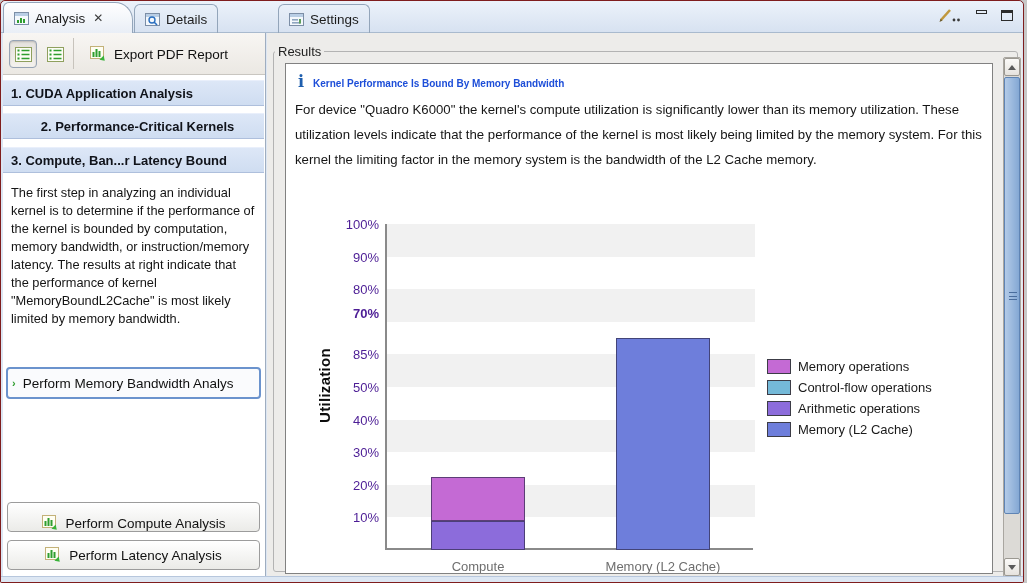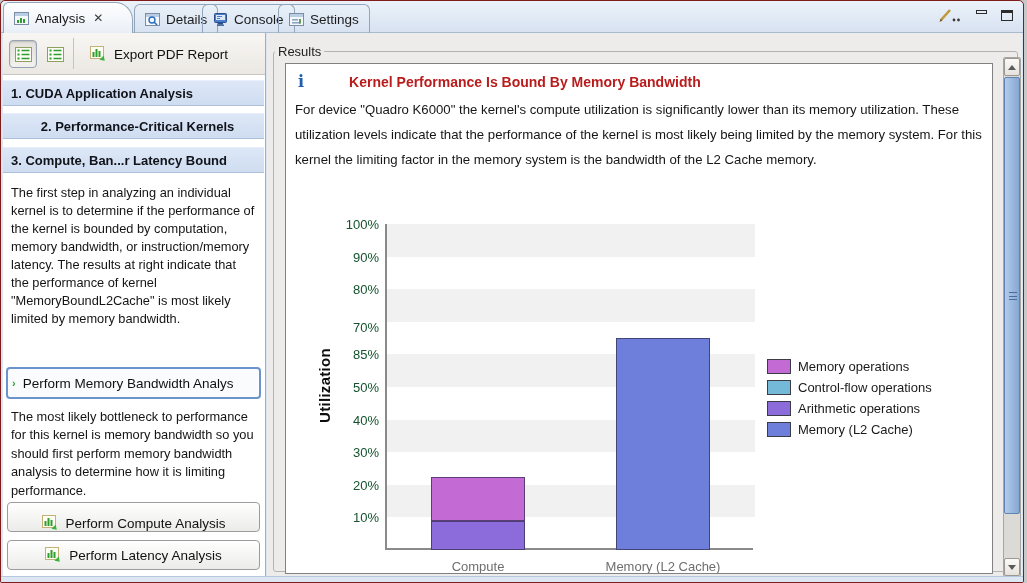--- a/index.html
+++ b/index.html
@@ -58,27 +58,27 @@
   .right-panel{position:absolute;left:266px;top:32px;right:1px;bottom:6px;background:#edecea;}
   .results-group{position:absolute;left:6px;top:18px;right:4px;bottom:4px;
     border:1px solid #b3b3b3;border-radius:3px;}
   .results-label{position:absolute;left:8px;top:11px;z-index:2;background:#edecea;
     padding:0 3px;font-size:13px;color:#222;}
   .results-body{position:absolute;left:18px;top:30px;width:708px;height:511px;
     background:#ffffff;border:1px solid #818181;overflow:hidden;}
   .info-row{position:absolute;left:12px;top:8px;display:flex;align-items:baseline;gap:9px;}
   .info-i{font-family:"DejaVu Serif","Liberation Serif",serif;font-weight:bold;
     font-size:16px;color:#1f5fae;}
-  .results-heading{font-size:14px;font-weight:bold;color:#b91c1c;margin-left:36px;}
+  .results-heading{font-size:10px;font-weight:bold;color:#1d4ed8;}
   .body-text{position:absolute;left:9px;top:33px;width:698px;
     font-size:13.2px;line-height:25px;color:#161616;}
   .chart-area{position:absolute;left:0;top:0;right:0;bottom:0;}
   .band{position:absolute;}
   .plotframe{position:absolute;border-left:2px solid #8a8a8a;border-bottom:2px solid #8a8a8a;}
-  .ytick{position:absolute;text-align:right;font-size:13px;color:#14532d;}
+  .ytick{position:absolute;text-align:right;font-size:13px;color:#4c1d95;}
   .ylab{position:absolute;transform:rotate(-90deg);font-size:15px;font-weight:600;
     color:#0d0d0d;text-align:center;letter-spacing:.3px;}
   .bar-seg{position:absolute;border:1px solid rgba(48,44,78,.7);}
   .xlabel{position:absolute;transform:translateX(-50%);font-size:13px;color:#6e6e6e;white-space:nowrap;}
   .legend-row{position:absolute;display:flex;align-items:center;gap:7px;
     font-size:13px;color:#1a1a1a;white-space:nowrap;}
   .legend-swatch{width:24px;height:15px;border:1px solid #3c3c46;flex:0 0 auto;}
   
   .vscroll{position:absolute;left:736px;top:24px;width:18px;height:520px;
     background:#dcdad6;border:1px solid #a9a6a0;border-radius:2px;}
@@ -117,31 +117,20 @@
     </div>
     <div class="tab inactive" id="tab-details">
       <svg width="15" height="13" viewBox="0 0 15 13">
           <rect x="0.5" y="0.5" width="14" height="12" fill="#f4f8fc" stroke="#7c8ea6"></rect>
           <rect x="1" y="1" width="13" height="3" fill="#b9cee5"></rect>
           <circle cx="7" cy="7" r="3" fill="none" stroke="#2a6fc0" stroke-width="1.4"></circle>
           <line x1="9" y1="9" x2="12" y2="12" stroke="#2a6fc0" stroke-width="1.6"></line>
         </svg>
       <span>Details</span>
     </div>
-    <div class="tab inactive" id="tab-console">
-      <svg width="15" height="13" viewBox="0 0 15 13">
-          <rect x="1.5" y="0.5" width="12" height="9" rx="1" fill="#4a7ecb" stroke="#28508c"></rect>
-          <rect x="3" y="2" width="9" height="5" fill="#dce8f8"></rect>
-          <line x1="4" y1="3.5" x2="9" y2="3.5" stroke="#4a7ecb" stroke-width="1"></line>
-          <line x1="4" y1="5.5" x2="7" y2="5.5" stroke="#4a7ecb" stroke-width="1"></line>
-          <rect x="5" y="10" width="5" height="1.6" fill="#28508c"></rect>
-          <rect x="4" y="11.6" width="7" height="1.2" fill="#28508c"></rect>
-        </svg>
-      <span>Console</span>
-    </div>
     <div class="tab inactive" id="tab-settings">
       <svg width="15" height="13" viewBox="0 0 15 13">
           <rect x="0.5" y="0.5" width="14" height="12" fill="#f4f8fc" stroke="#7c8ea6"></rect>
           <rect x="1" y="1" width="13" height="3" fill="#b9cee5"></rect>
           <rect x="3" y="6" width="6" height="1.6" fill="#8fa6c0"></rect>
           <rect x="3" y="9" width="8" height="1.6" fill="#8fa6c0"></rect>
           <rect x="10" y="6" width="2" height="4.6" fill="#5c9e5c"></rect>
         </svg>
       <span>Settings</span>
     </div>
@@ -204,21 +193,20 @@
       <span>3. Compute, Ban...r Latency Bound</span>
     </div>
 
     <div class="desc" id="desc1">The first step in analyzing an individual kernel is to determine if the performance of the kernel is bounded by computation, memory bandwidth, or instruction/memory latency.  The results at right indicate that the performance of kernel "MemoryBoundL2Cache" is most likely limited by memory bandwidth.</div>
 
     <div class="lbtn focusbtn">
       <span class="green-tick">›</span>
       <span>Perform Memory Bandwidth Analys</span>
     </div>
 
-    <div class="desc" id="desc2">The most likely bottleneck to performance for this kernel is memory bandwidth so you should first perform memory bandwidth analysis to determine how it is limiting performance.</div>
 
     <div class="lbtn centered" id="btn-compute">
       <svg width="17" height="16" viewBox="0 0 17 16">
           <rect x="0.5" y="0.5" width="13" height="12" fill="#fffef2" stroke="#c3b178"></rect>
           <rect x="2.5" y="6" width="2" height="5" fill="#2f9e2f"></rect>
           <rect x="5.5" y="3" width="2" height="8" fill="#2f9e2f"></rect>
           <rect x="8.5" y="5" width="2" height="6" fill="#2f9e2f"></rect>
           <polygon points="10,11 16,11 13,15.5" transform="rotate(-45 13 13)" fill="#39b339"></polygon>
         </svg>
       <span>Perform Compute Analysis</span>
@@ -248,21 +236,21 @@
       <div class="chart-area" id="chart">
           <div class="band" style="left: 101px; top: 160px; width: 368px; height: 32.6px; background: rgb(241, 241, 241);"></div>
           <div class="band" style="left: 101px; top: 225.2px; width: 368px; height: 32.6px; background: rgb(241, 241, 241);"></div>
           <div class="band" style="left: 101px; top: 290.4px; width: 368px; height: 32.6px; background: rgb(241, 241, 241);"></div>
           <div class="band" style="left: 101px; top: 355.6px; width: 368px; height: 32.6px; background: rgb(241, 241, 241);"></div>
           <div class="band" style="left: 101px; top: 420.8px; width: 368px; height: 32.6px; background: rgb(241, 241, 241);"></div>
           <div class="plotframe" style="left: 99px; top: 160px; width: 368px; height: 326px;"></div>
           <div class="ytick" style="left: 40px; width: 53px; top: 153px;">100%</div>
           <div class="ytick" style="left: 40px; width: 53px; top: 185.6px;">90%</div>
           <div class="ytick" style="left: 40px; width: 53px; top: 218.2px;">80%</div>
-          <div class="ytick" style="left: 40px; width: 53px; top: 256px;">70%</div>
+          <div class="ytick" style="left: 40px; width: 53px; top: 242px; font-weight: bold;">70%</div>
           <div class="ytick" style="left: 40px; width: 53px; top: 283.4px;">85%</div>
           <div class="ytick" style="left: 40px; width: 53px; top: 316px;">50%</div>
           <div class="ytick" style="left: 40px; width: 53px; top: 348.6px;">40%</div>
           <div class="ytick" style="left: 40px; width: 53px; top: 381.2px;">30%</div>
           <div class="ytick" style="left: 40px; width: 53px; top: 413.8px;">20%</div>
           <div class="ytick" style="left: 40px; width: 53px; top: 446.4px;">10%</div>
           <div class="ylab" style="left: -62px; top: 313px; width: 200px;">Utilization</div>
           <div class="bar-seg" style="left: 145px; width: 94px; top: 456.66px; height: 29.34px; background: rgb(140, 108, 219);"></div>
           <div class="bar-seg" style="left: 145px; width: 94px; top: 412.65px; height: 44.01px; background: rgb(196, 106, 212);"></div>
           <div class="xlabel" style="left: 192px; top: 495px;">Compute</div>

